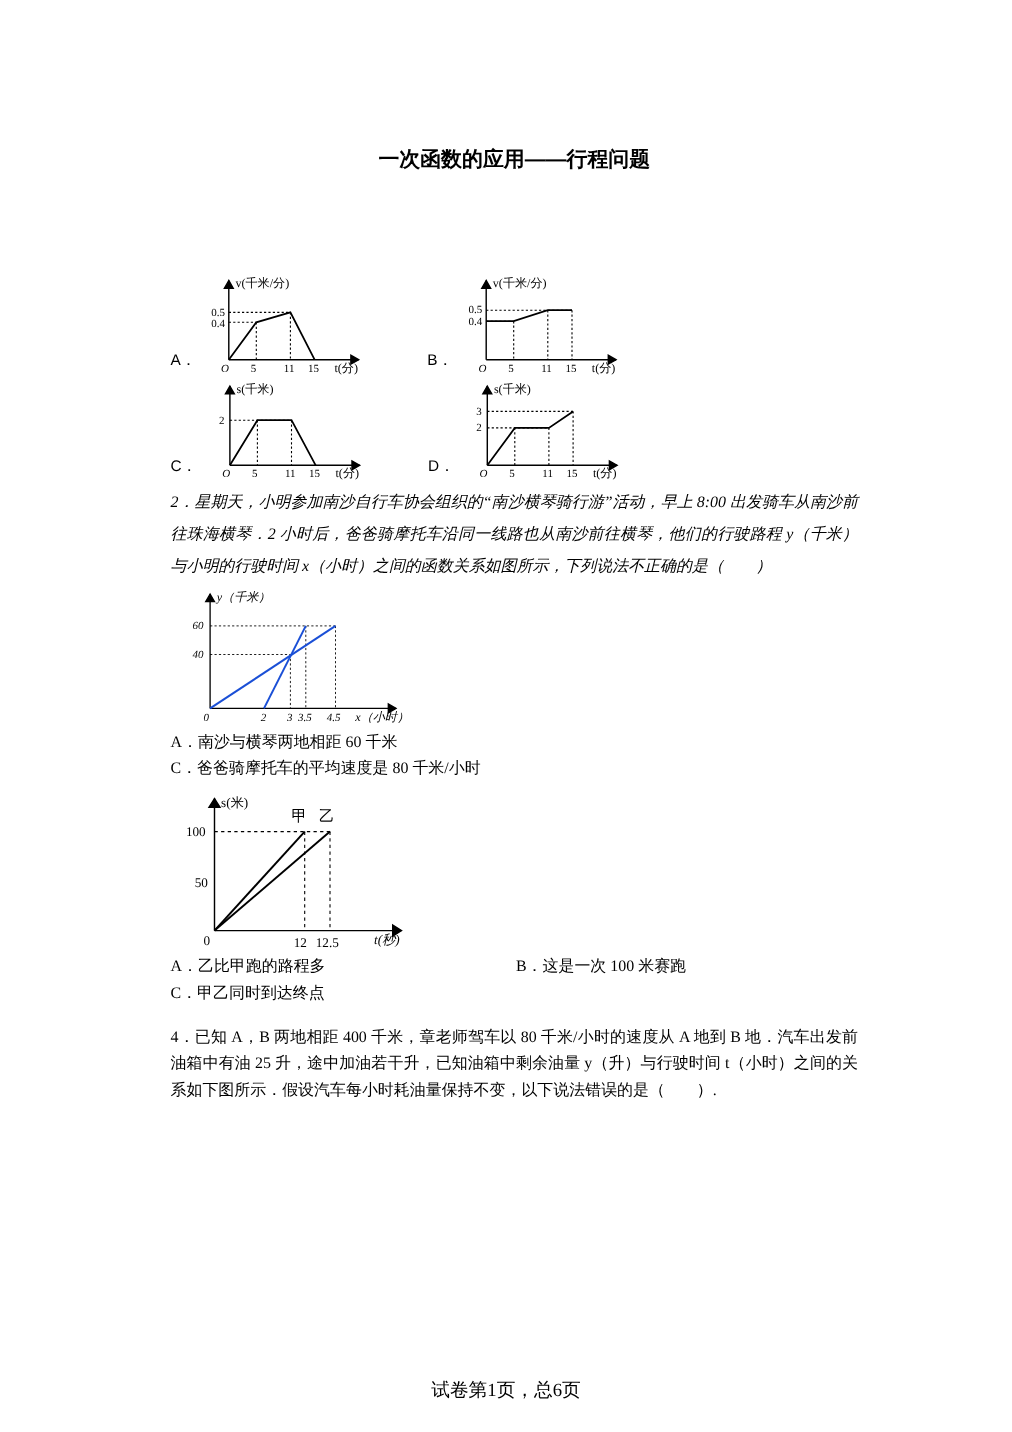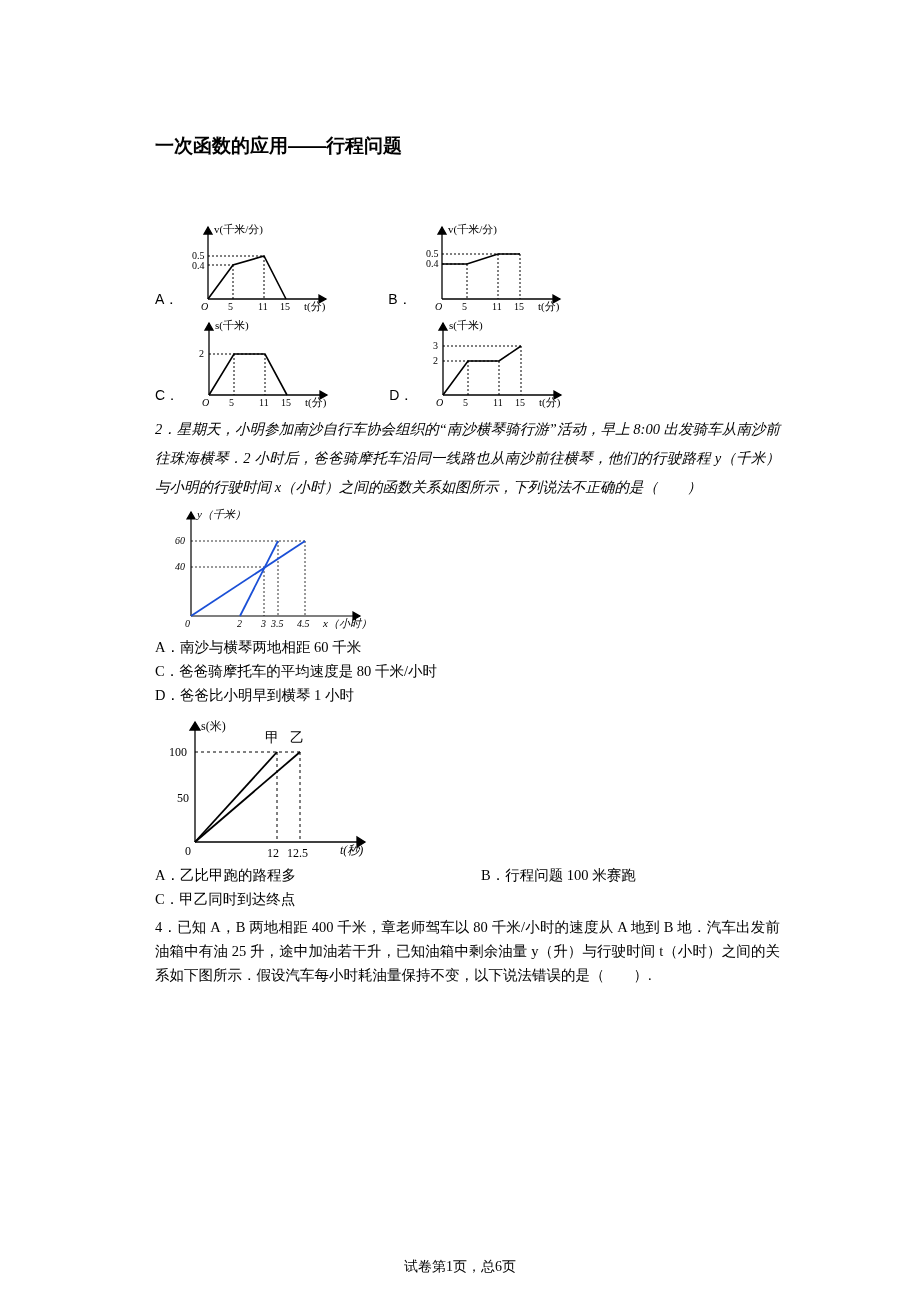--- a/index.html
+++ b/index.html
@@ -10,53 +10,54 @@
     font-family: "SimSun", "Songti SC", serif;
     font-size: 14.5px;
     line-height: 1.65;
     color: #000;
     position: relative;
   }
   .page {
     padding: 130px 140px 0 155px;
   }
   .title {
+    text-align: center;
     font-weight: bold;
     font-size: 19px;
-    margin-bottom: 60px;
+    margin-bottom: 88px;
     font-family: "SimHei", "Heiti SC", sans-serif;
   }
   .q { margin-bottom: 4px; }
   .q-text { text-align: justify; }
   .options-row {
     display: flex;
     align-items: flex-end;
     margin: 4px 0;
     gap: 6px;
   }
   .opt-label {
     font-family: Arial, sans-serif;
     font-size: 14px;
     padding-bottom: 2px;
     padding-right: 2px;
   }
   .two-col {
     display: flex;
-    gap: 36px;
+    gap: 24px;
   }
   .two-col > div { flex: 0 0 auto; }
   .half { width: 290px; }
   svg { display: block; }
   .footer {
     position: absolute;
     bottom: 24px;
     left: 0;
     right: 0;
     text-align: center;
-    font-size: 14px;
+    font-size: 17px;
     color: #000;
   }
 </style>
 </head>
 <body>
 
 <div class="page">
   <div class="title">一次函数的应用——行程问题</div>
 
   <div class="q">
@@ -198,21 +199,20 @@
         <line x1="99" y1="63" x2="99" y2="112"></line>
         <line x1="113" y1="37" x2="113" y2="112"></line>
         <line x1="140" y1="37" x2="140" y2="112"></line>
       </g>
       <line x1="26" y1="112" x2="140" y2="37" stroke="#1a4fd6" stroke-width="1.8"></line>
       <line x1="75" y1="112" x2="113" y2="37" stroke="#1a4fd6" stroke-width="1.8"></line>
     </svg>
 
     <div>A．南沙与横琴两地相距 60 千米</div>
     <div>C．爸爸骑摩托车的平均速度是 80 千米/小时</div>
-    <div>D．爸爸比小明早到横琴 1 小时</div>
   </div>
 
   <div class="q" style="margin-top:4px;">
 
     <svg width="220" height="150" viewBox="0 0 220 150" style="margin:2px 0 2px 10px;">
       <g stroke="#000" stroke-width="1.3" fill="none">
         <line x1="30" y1="130" x2="200" y2="130"></line>
           <polygon points="200,130 192,125 192,135" fill="#000"></polygon>
         <line x1="30" y1="130" x2="30" y2="10"></line>
           <polygon points="30,10 25,18 35,18" fill="#000"></polygon>
@@ -230,25 +230,25 @@
         <line x1="135" y1="40" x2="135" y2="130"></line>
       </g>
       <line x1="30" y1="130" x2="112" y2="40" stroke="#000" stroke-width="1.8"></line>
       <line x1="30" y1="130" x2="135" y2="40" stroke="#000" stroke-width="1.8"></line>
       <text x="100" y="30" font-size="14">甲</text>
       <text x="125" y="30" font-size="14">乙</text>
     </svg>
 
     <div class="two-col">
       <div class="half">A．乙比甲跑的路程多</div>
-      <div class="half">B．行程问题 100 米赛跑</div>
+      <div class="half">B．这是一次 100 米赛跑</div>
     </div>
     <div class="two-col">
       <div class="half">C．甲乙同时到达终点</div>
     </div>
   </div>
 
-  <div class="q" style="margin-top:4px;">
+  <div class="q" style="margin-top:16px;">
     <div class="q-text">4．已知 A，B 两地相距 400 千米，章老师驾车以 80 千米/小时的速度从 A 地到 B 地．汽车出发前油箱中有油 25 升，途中加油若干升，已知油箱中剩余油量 y（升）与行驶时间 t（小时）之间的关系如下图所示．假设汽车每小时耗油量保持不变，以下说法错误的是（　　）.</div>
   </div>
 </div>
 
 <div class="footer">试卷第1页，总6页</div>
 
 </body></html>

